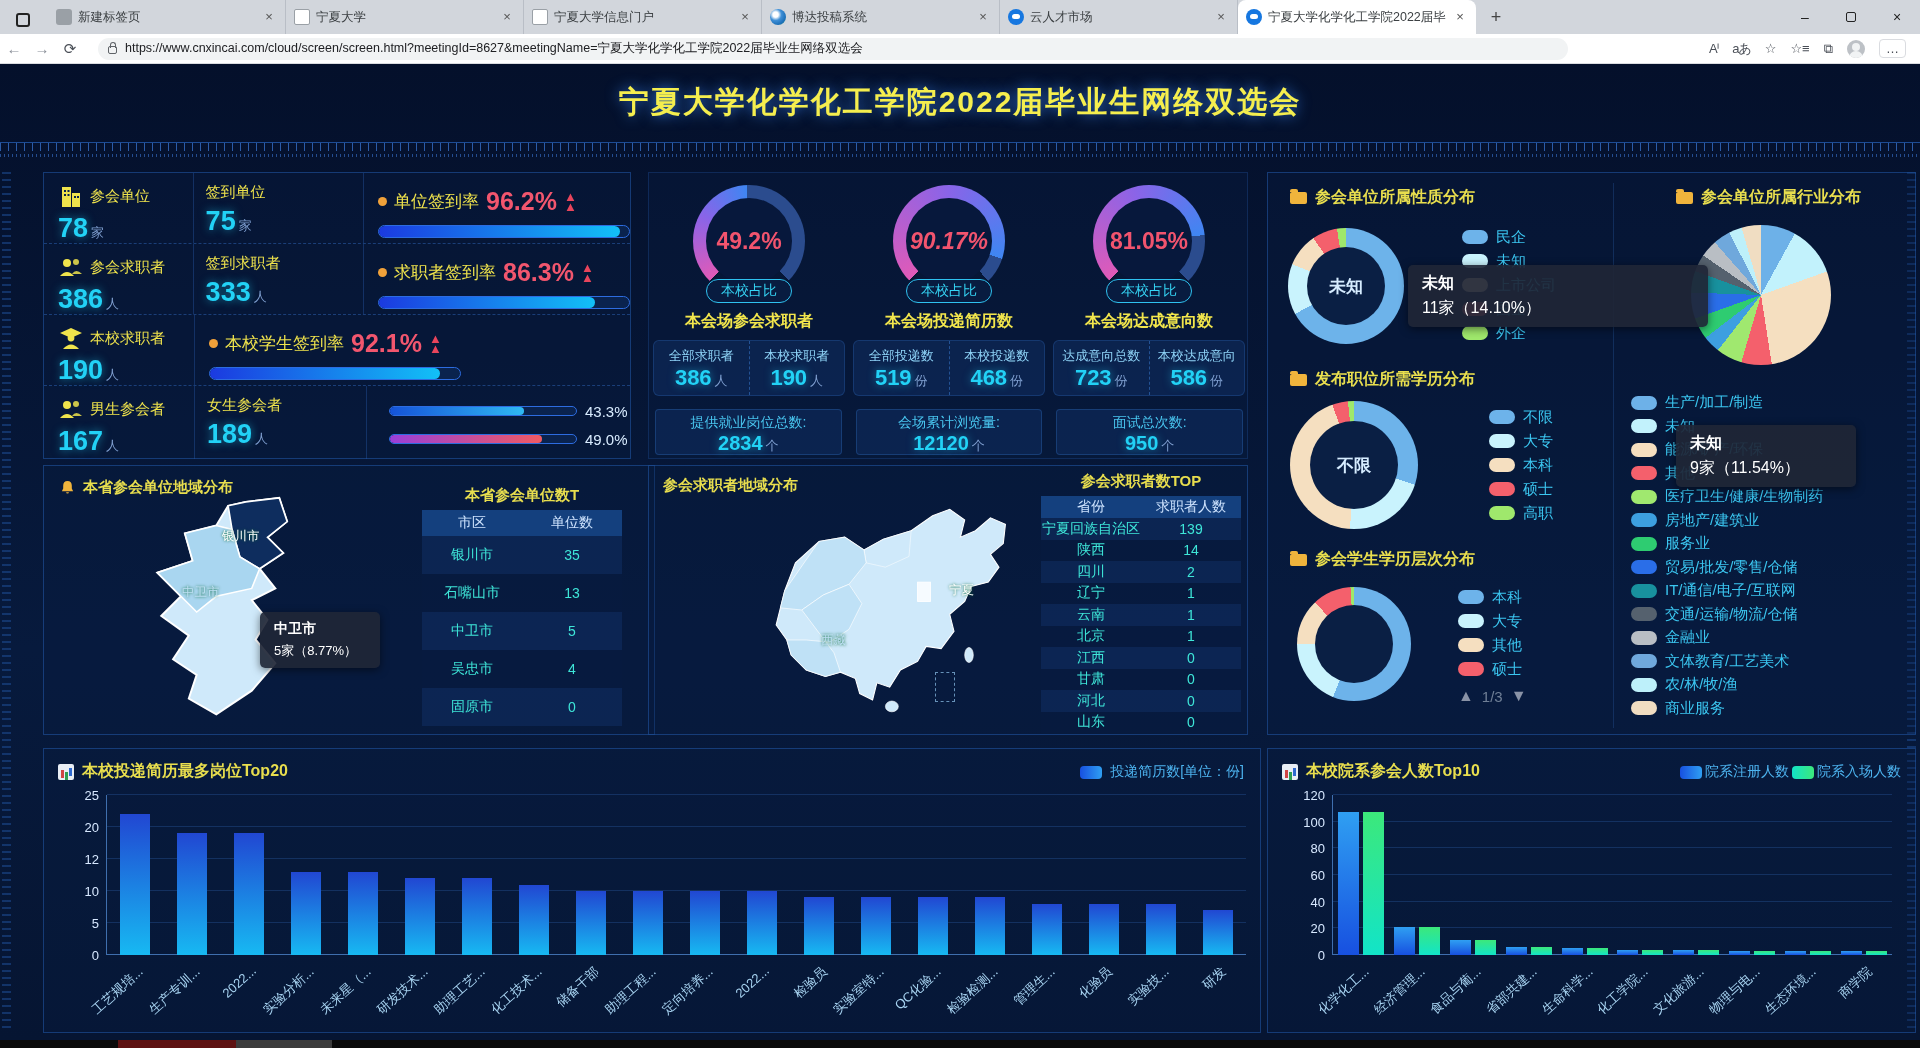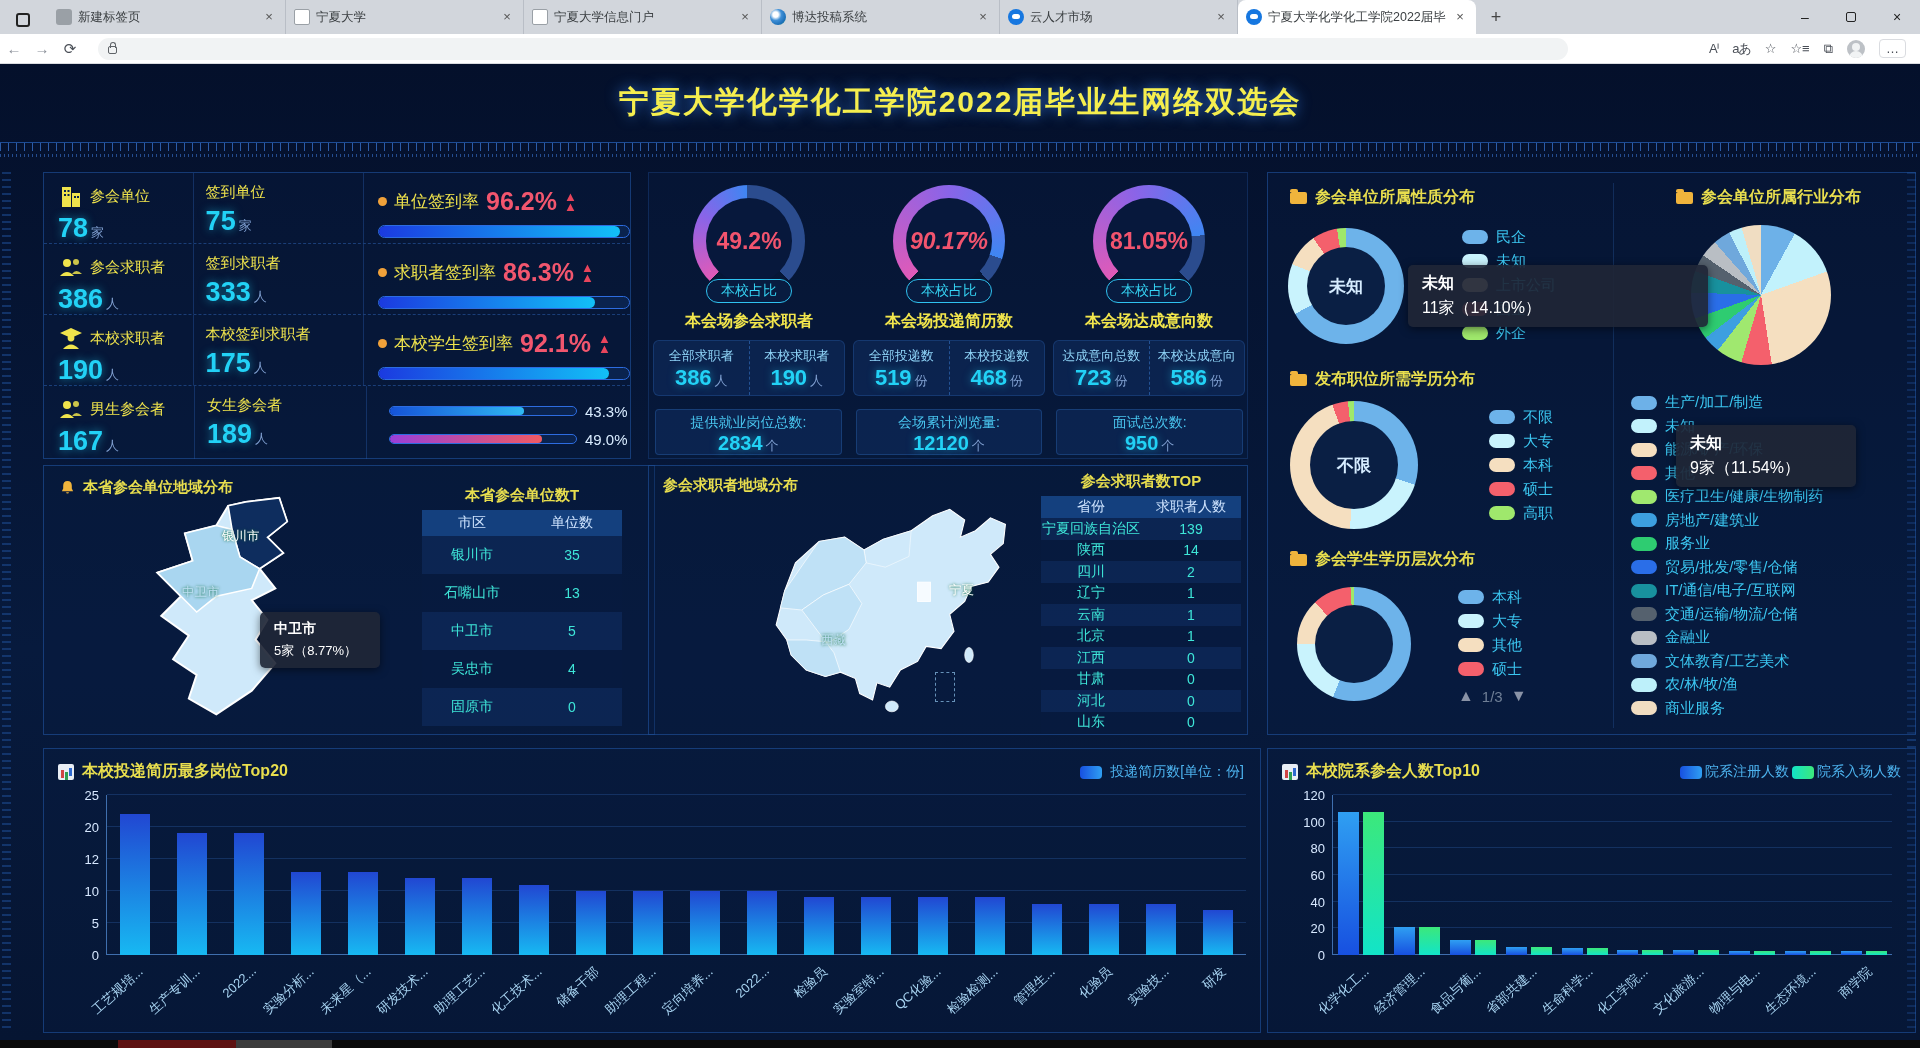--- a/index.html
+++ b/index.html
@@ -195,20 +195,21 @@
       </div>
     <div class="wc">×</div>
   </div>
 </div>
 <div class="navbar">
   <div class="navbtn">←</div>
   <div class="navbtn">→</div>
   <div class="navbtn dark">⟳</div>
   <div class="urlbar">
     <span class="lock-icon"></span>
+    <span class="url-text">https://www.cnxincai.com/cloud/screen/screen.html?meetingId=8627&amp;meetingName=宁夏大学化学化工学院2022届毕业生网络双选会</span>
   </div>
   <div class="nav-right">
     <span class="ri">Aᑊ</span>
     <span class="ri">aあ</span>
     <span>☆</span>
     <span>☆≡</span>
     <span>⧉</span>
     <span class="avatar-icon"></span>
     <span class="more-box">…</span>
   </div>
@@ -289,24 +290,20 @@
           <div class="scol c1">
             <div class="with-icon">
               <span class="sicon"><svg viewBox="0 0 26 26">
                   <polygon points="13,3 24,8 13,13 2,8" fill="#efe34c"></polygon>
                   <circle cx="13" cy="13" r="3.4" fill="#efe34c"></circle>
                   <path d="M5 24q8-9 16 0z" fill="#efe34c"></path>
                 </svg></span>
               <span class="slabel">本校求职者</span>
             </div>
             <div class="sval"><span class="num">190</span><span class="unit">人</span></div>
-          </div>
-          <div class="scol c2">
-            <div class="slabel">本校签到求职者</div>
-            <div class="sval"><span class="num">175</span><span class="unit">人</span></div>
           </div>
           <div class="scol c3">
             <div class="rline">
               <span class="rdot"></span>
               <span class="rlabel">本校学生签到率</span>
               <span class="rval">92.1%</span>
               <span class="rarrow">▲<br>▲</span>
             </div>
             <div class="rtrack">
               <div class="rfill" style="width: 92.1%;"></div>

